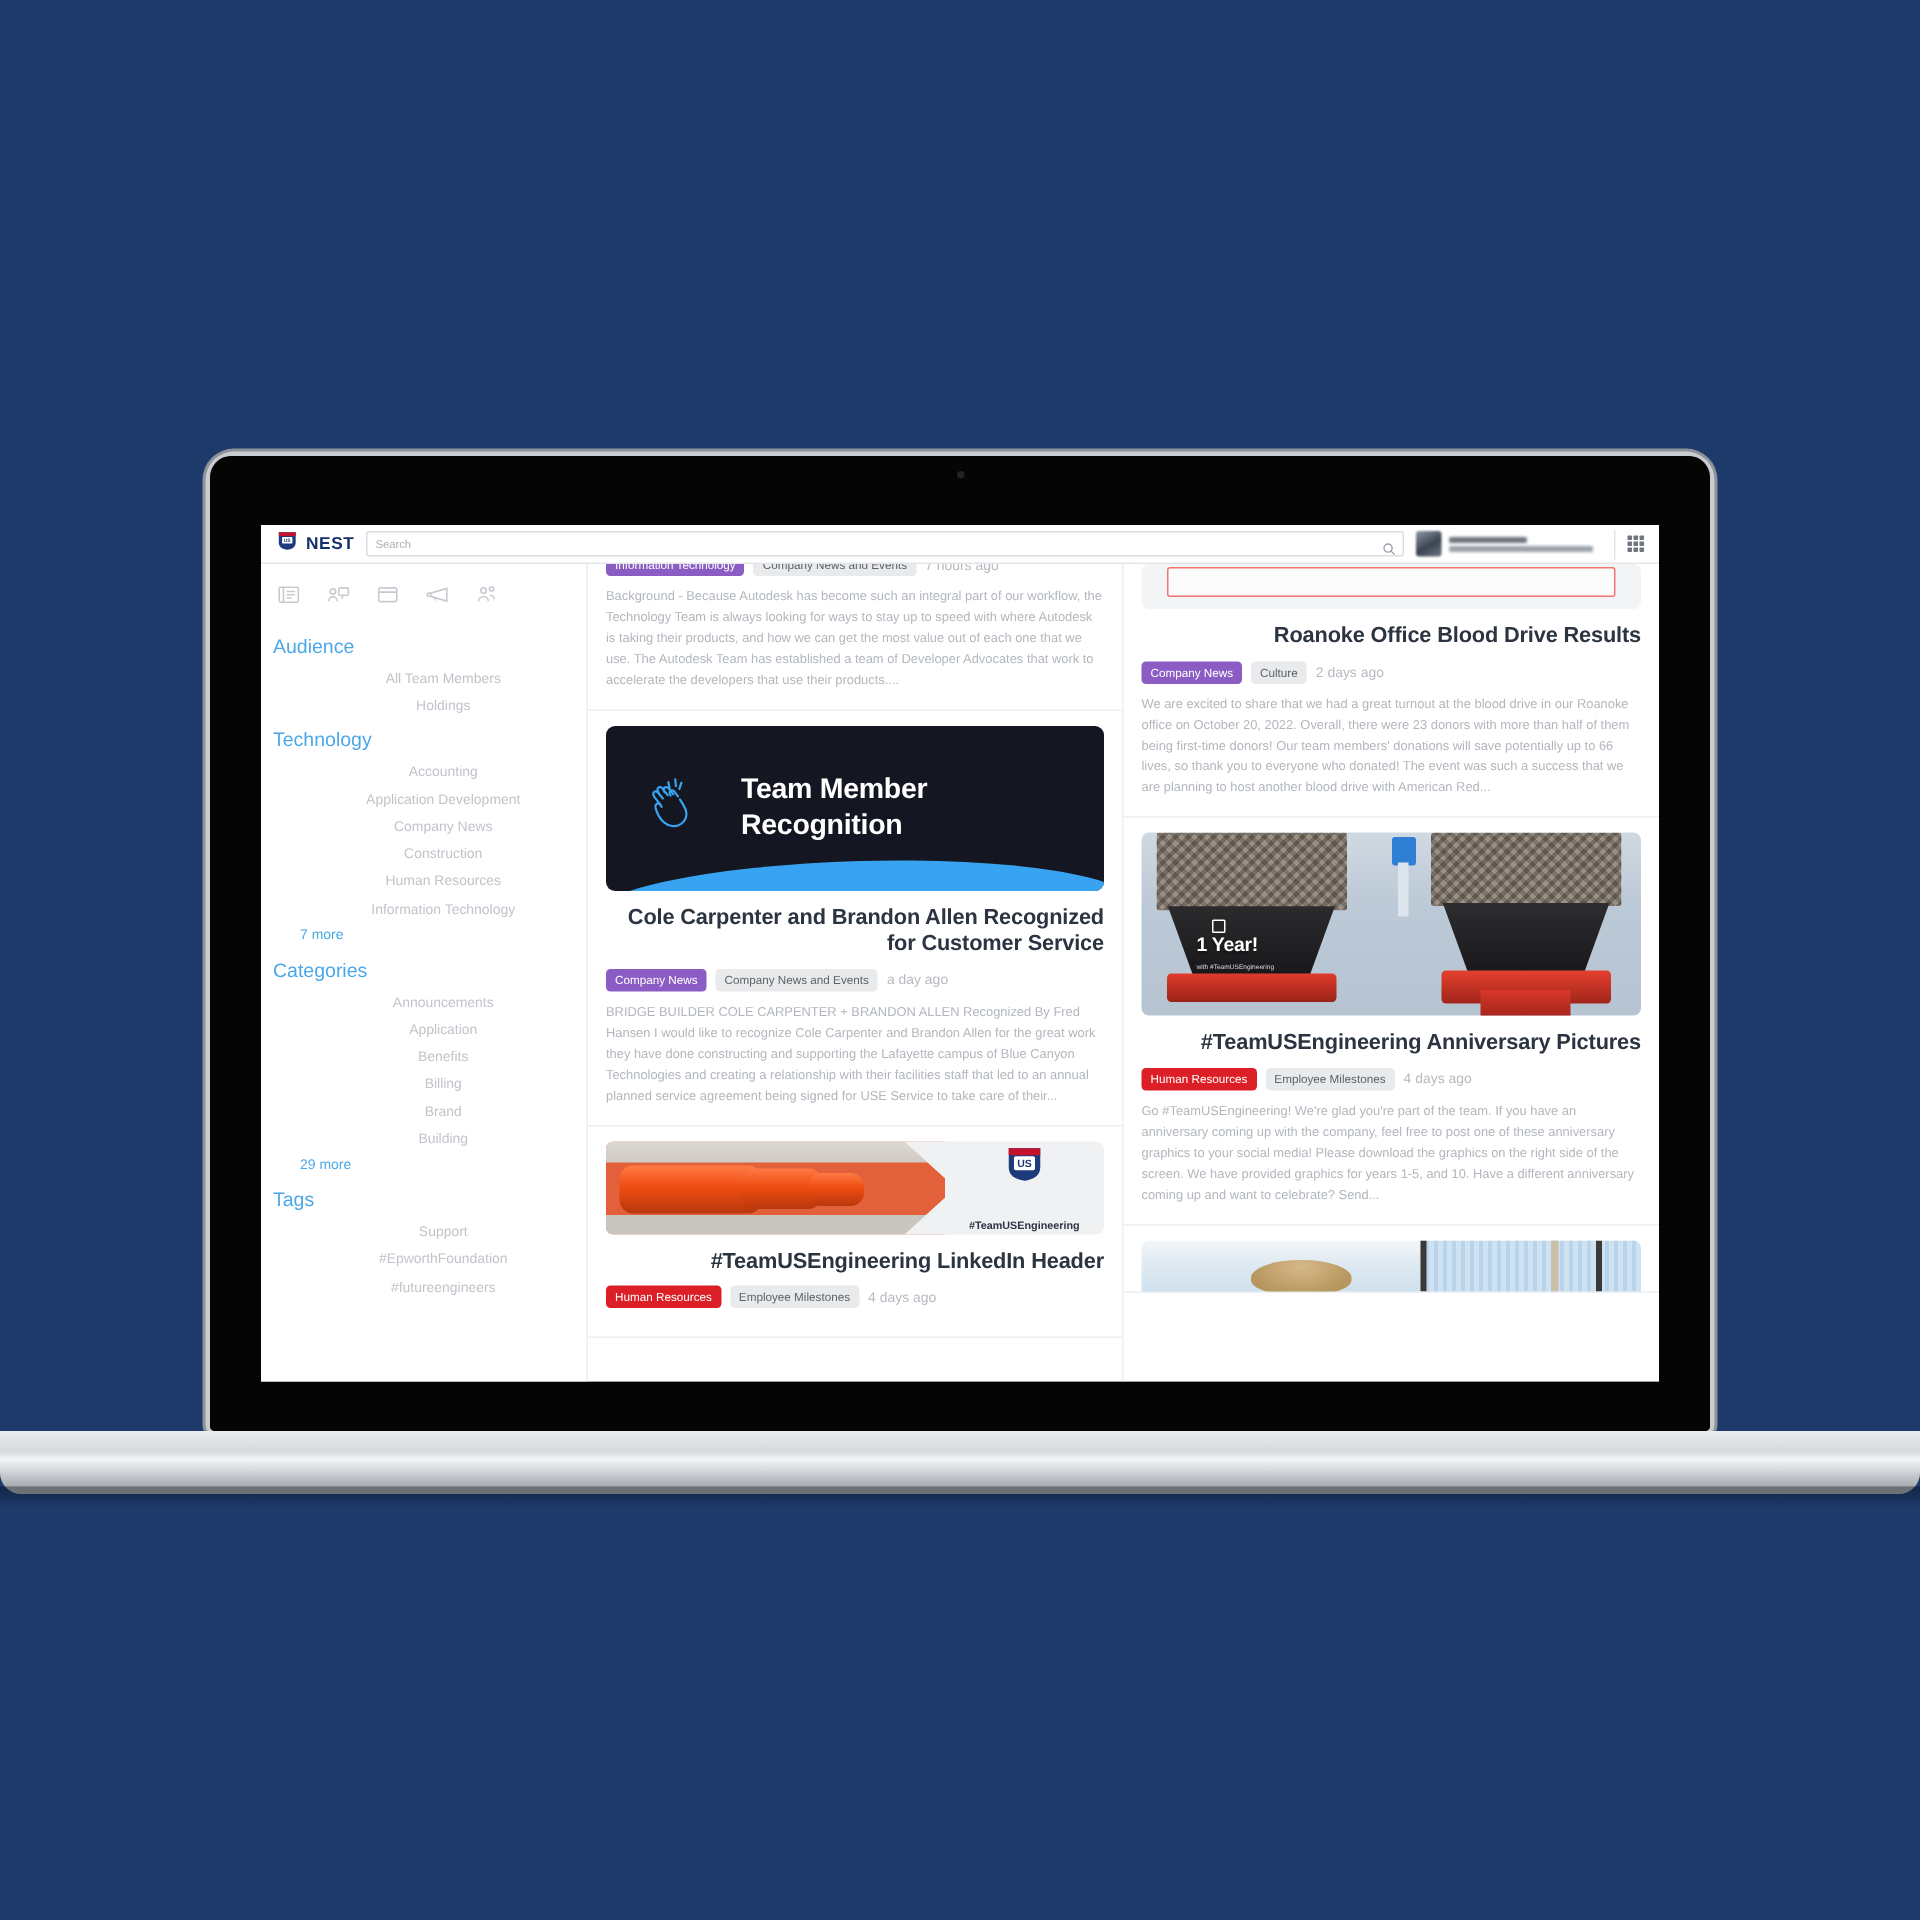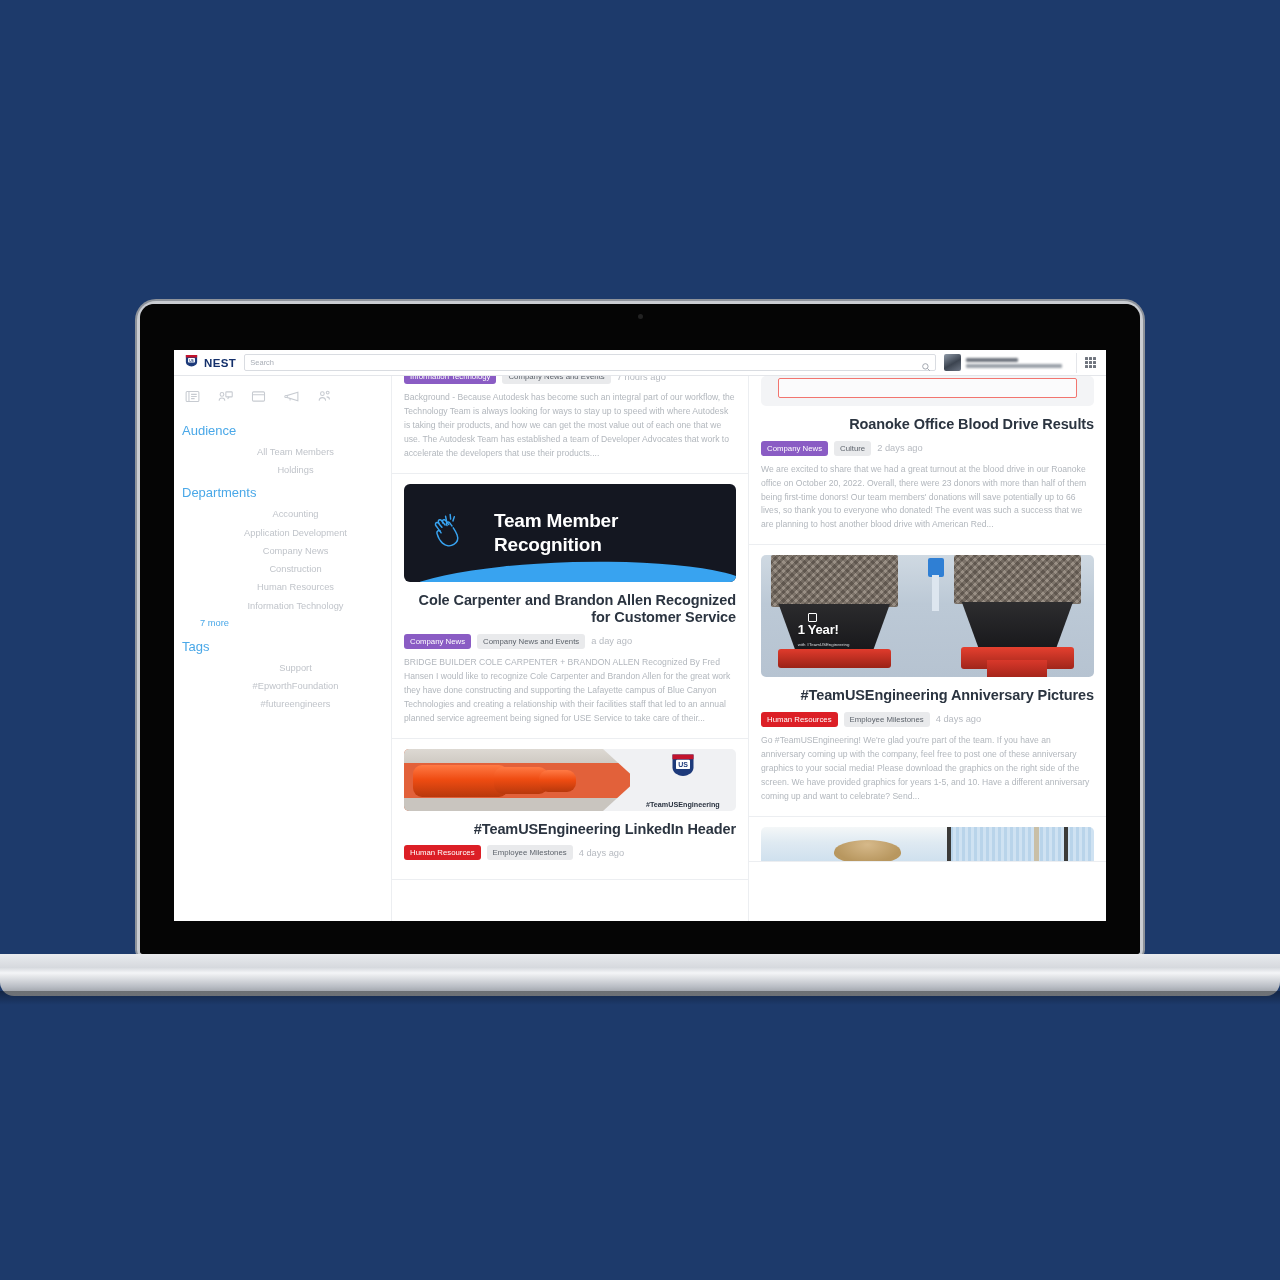--- a/index.html
+++ b/index.html
@@ -127,21 +127,21 @@
   }
   .badge.purple { background:#8a5cc4; }
   .badge.red { background:#dc1f26; }
   .badge.grey { background:#e9eaec; color:#5d636b; }
   .ago { font-size:9.3px; color:#b6bac0; }
 
   .excerpt { font-size:8.6px; line-height:1.62; color:#b2b7bd; }
 
   
   .banner-tmr {
-    position:relative; width:100%; height:98px; border-radius:6px;
+    position:relative; width:100%; height:110px; border-radius:6px;
     background:#141721; overflow:hidden; display:flex; align-items:center;
   }
   .banner-tmr .wave {
     position:absolute; left:-4%; bottom:-14px; width:110%; height:34px;
     background:#38a3f0; border-radius:50% 50% 0 0 / 100% 100% 0 0;
     transform:rotate(-1.6deg);
   }
   .banner-tmr .clap { margin-left:26px; z-index:2; }
   .banner-tmr .btext {
     z-index:2; margin-left:20px; color:#fff; font-weight:bold;
@@ -378,30 +378,40 @@
               </span>
             </div>
 
             <div class="sb-group">
               <div class="sb-title">Audience</div>
               <div class="sb-item">All Team Members</div>
               <div class="sb-item">Holdings</div>
             </div>
 
             <div class="sb-group">
-              <div class="sb-title">Departments</div>
+              <div class="sb-title">Technology</div>
               <div class="sb-item">Accounting</div>
               <div class="sb-item">Application Development</div>
               <div class="sb-item">Company News</div>
               <div class="sb-item">Construction</div>
               <div class="sb-item">Human Resources</div>
               <div class="sb-item">Information Technology</div>
               <div class="sb-more">7 more</div>
             </div>
 
+            <div class="sb-group">
+              <div class="sb-title">Categories</div>
+              <div class="sb-item">Announcements</div>
+              <div class="sb-item">Application</div>
+              <div class="sb-item">Benefits</div>
+              <div class="sb-item">Billing</div>
+              <div class="sb-item">Brand</div>
+              <div class="sb-item">Building</div>
+              <div class="sb-more">29 more</div>
+            </div>
 
             <div class="sb-group">
               <div class="sb-title">Tags</div>
               <div class="sb-item">Support</div>
               <div class="sb-item">#EpworthFoundation</div>
               <div class="sb-item">#futureengineers</div>
             </div>
           </div>
 
           <div class="feed">

